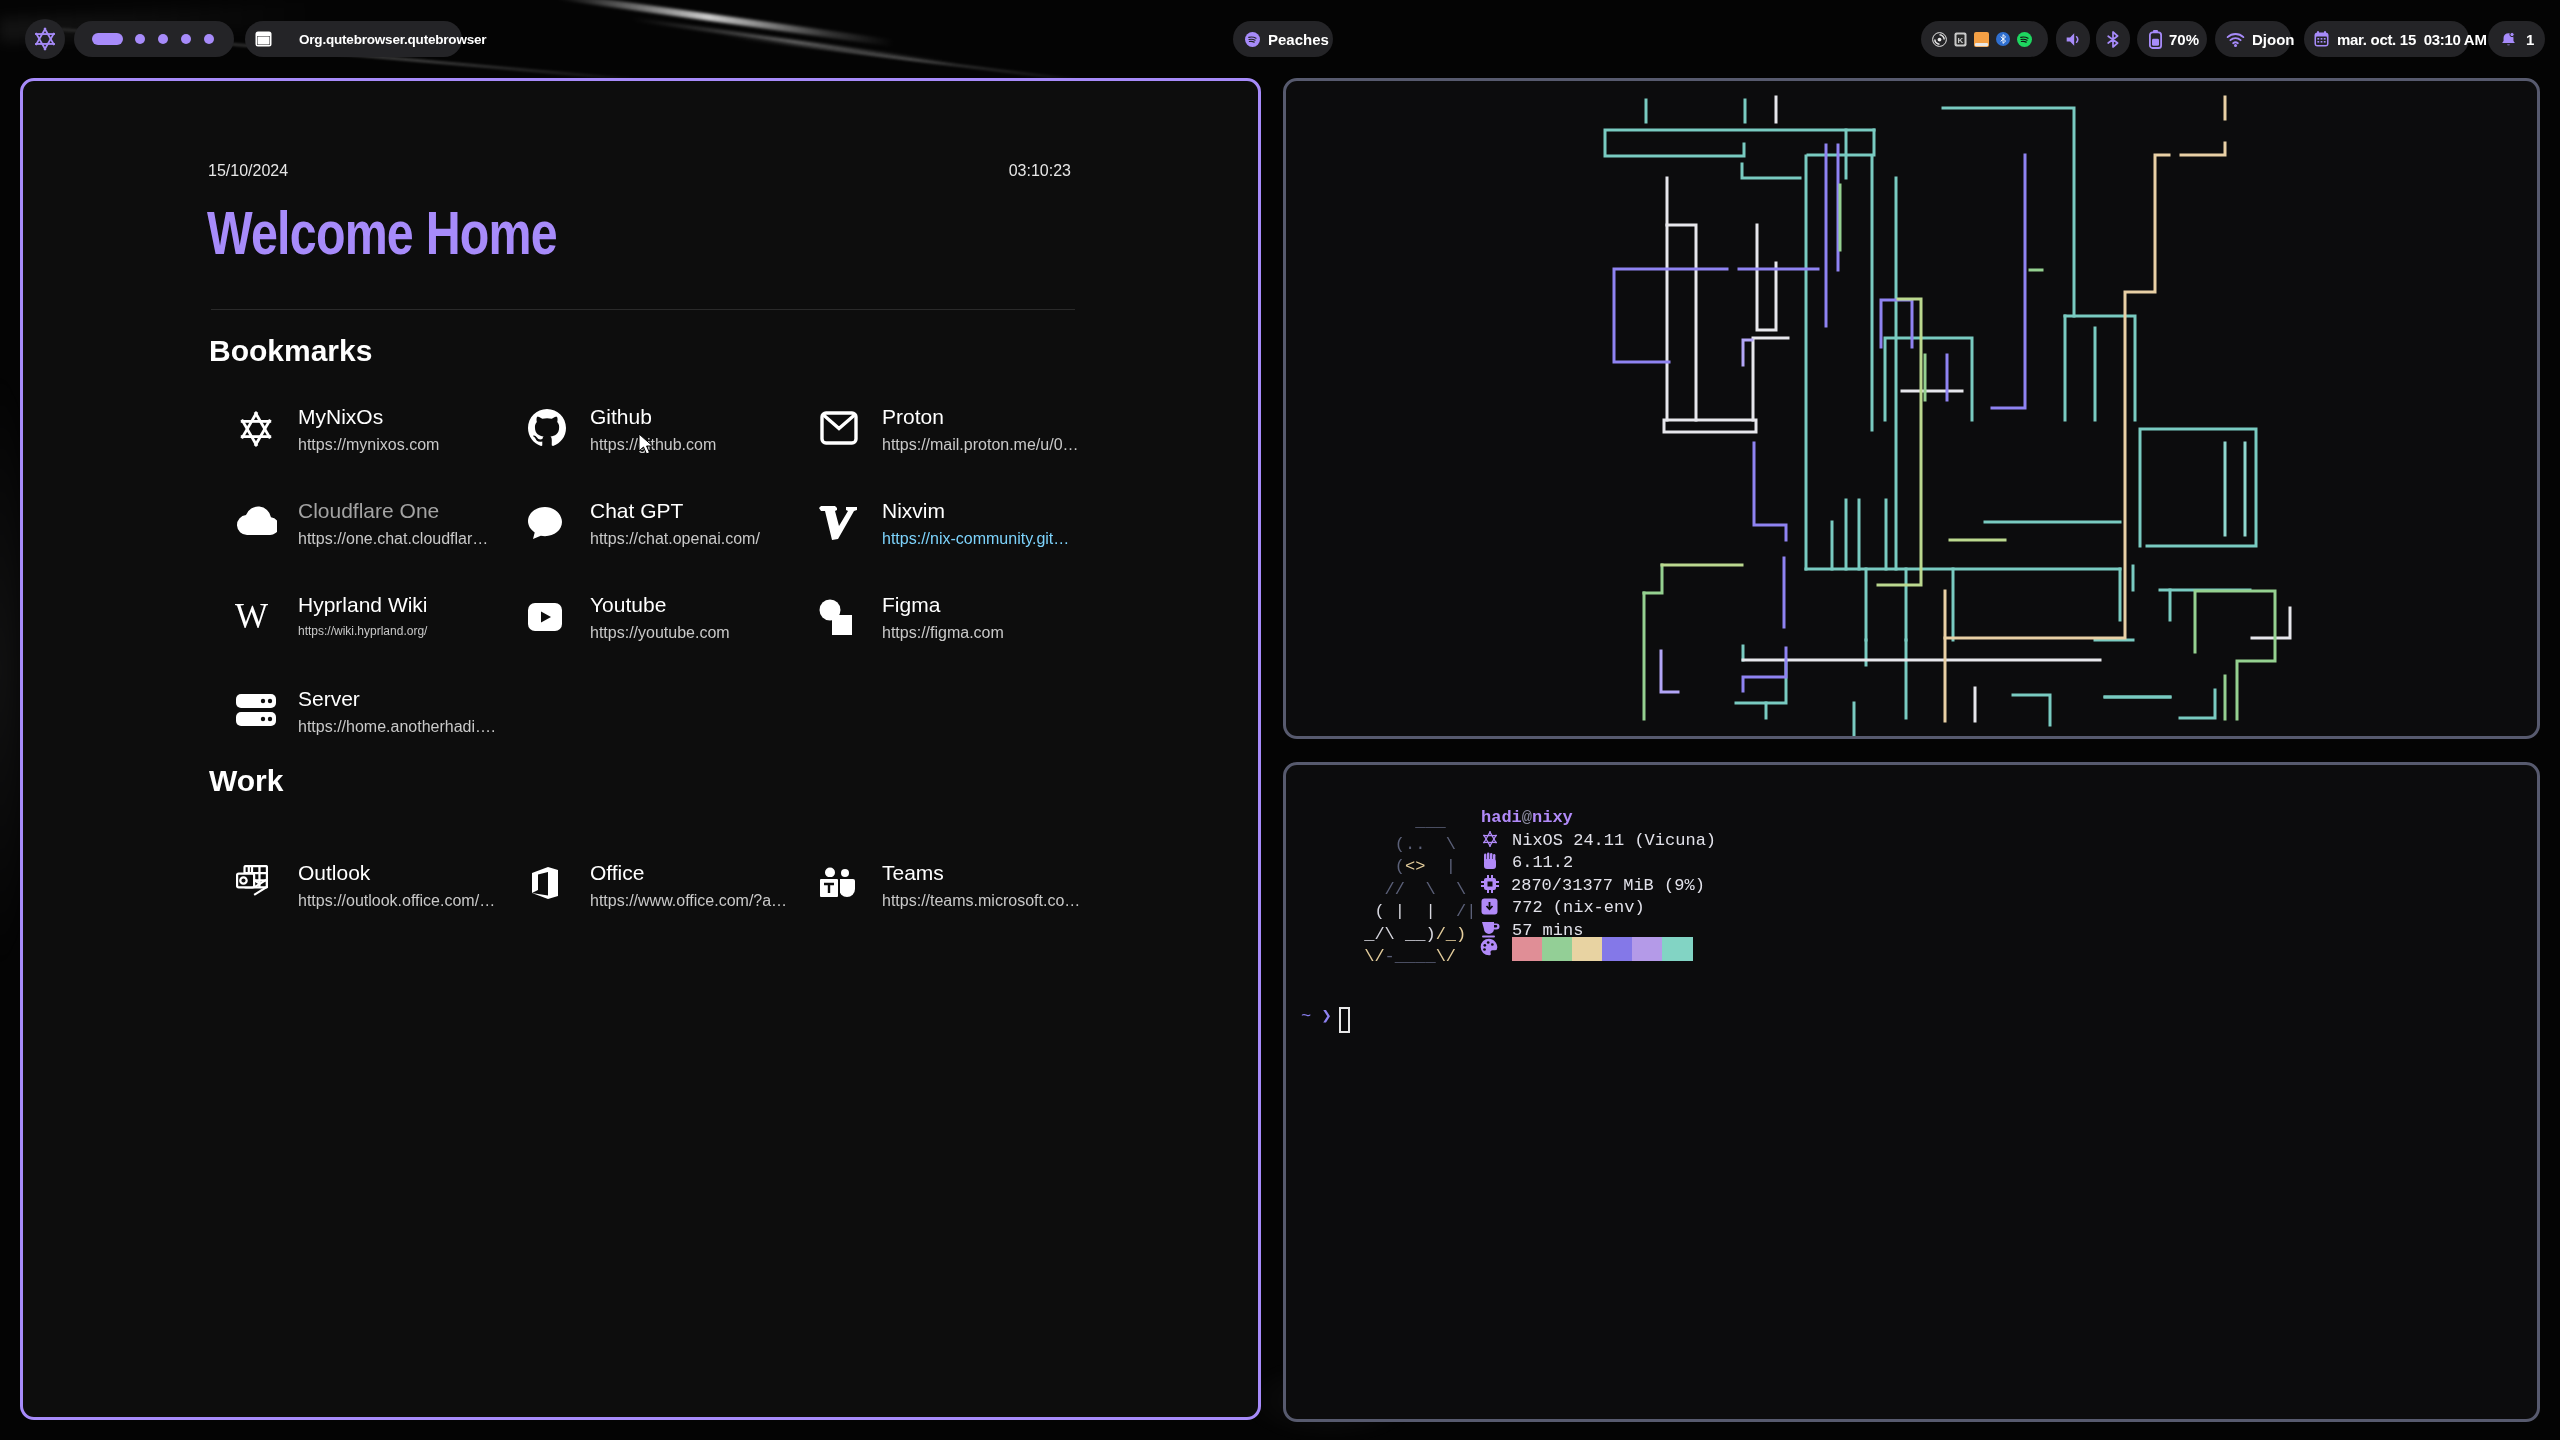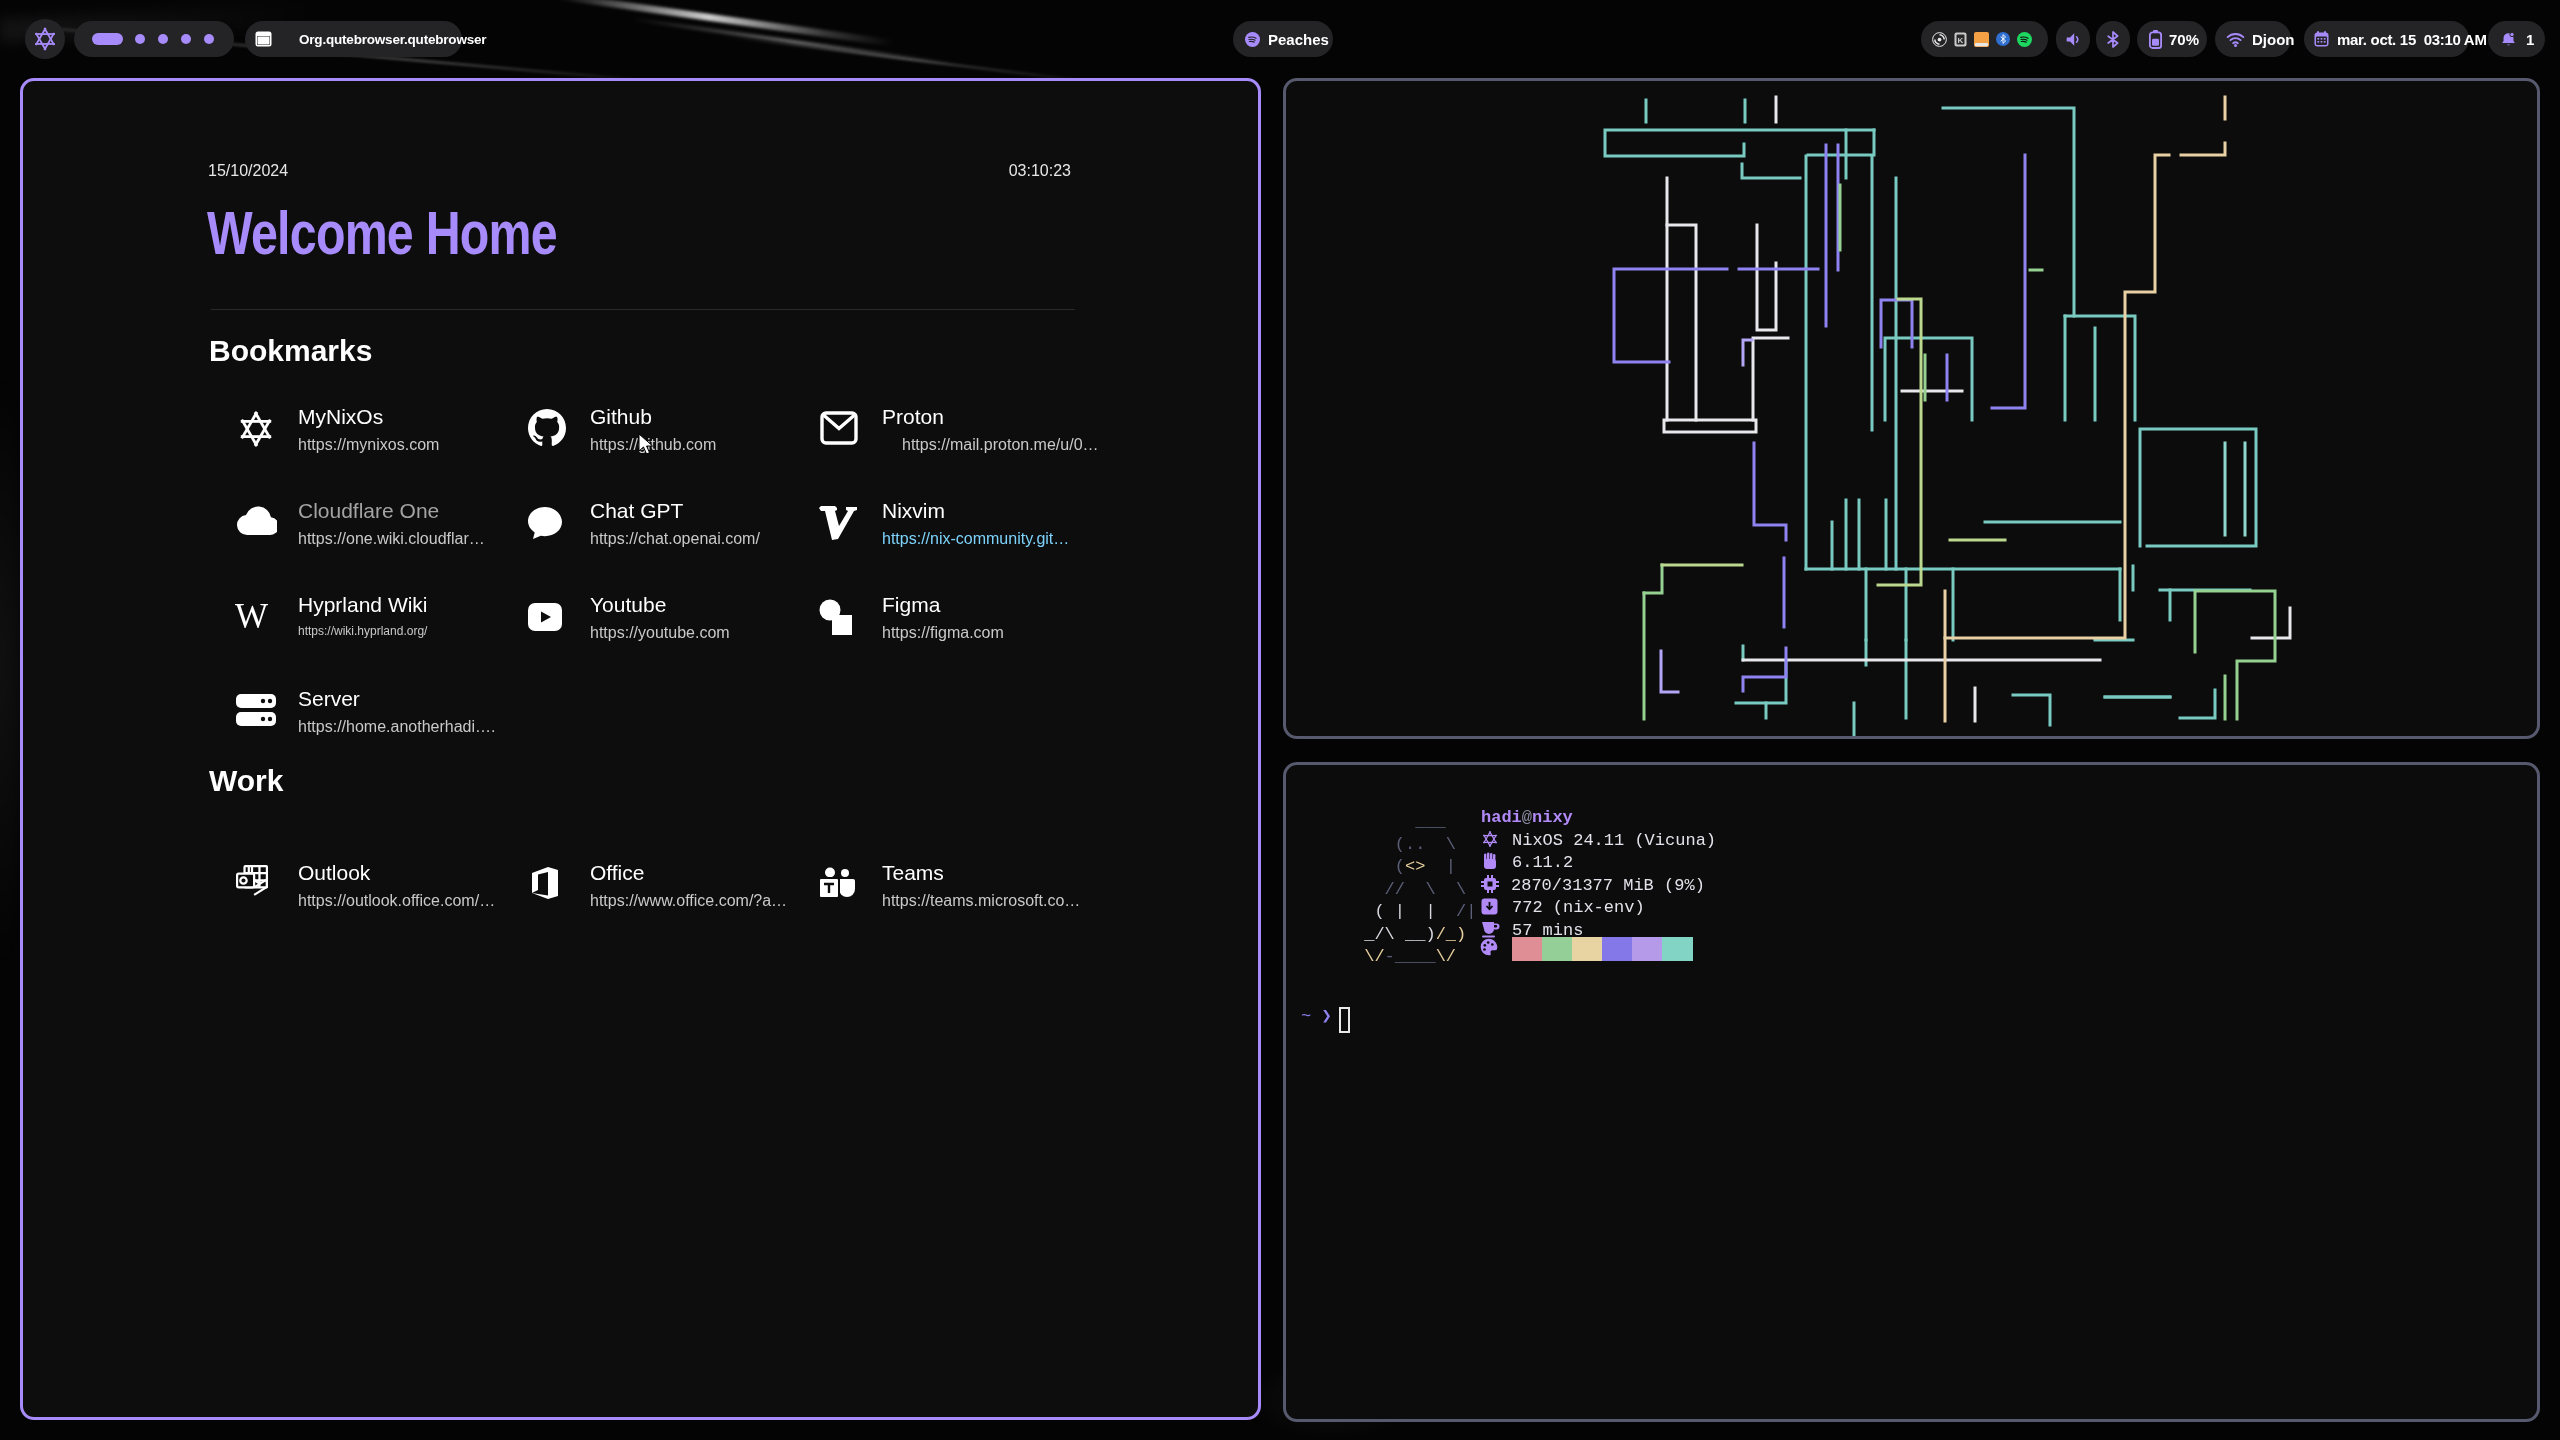--- a/index.html
+++ b/index.html
@@ -208,29 +208,29 @@
   <div class="abs" style="left:614px;top:352px;"><svg width="22" height="24" viewBox="0 0 22 24">
         <path d="M2 1 L2 18 L6.5 14 L9.5 21 L12.5 19.6 L9.6 13 L15.6 13 Z" fill="#fff" stroke="#000" stroke-width="1"></path>
       </svg></div>
 
   <div class="abs" style="left:797px;top:330px;"><svg width="38" height="34" viewBox="0 0 38 34">
         <rect x="2" y="2" width="34" height="30" rx="4" fill="none" stroke="#fff" stroke-width="3.4"></rect>
         <path d="M3.5 4 L19 17.5 L34.5 4" fill="none" stroke="#fff" stroke-width="3.4"></path>
       </svg></div>
   <div class="abs" style="left:859px;top:324px;">
       <div style="font-size:21px;color:#fff;">Proton</div>
-      <div style="font-size:16px;color:#c9c9c9;margin-top:7px;margin-left:20px;">https://mail.proton.me/u/0…</div>
+      <div style="font-size:16px;color:#c9c9c9;margin-top:7px;">https://mail.proton.me/u/0…</div>
     </div>
 
   <div class="abs" style="left:210px;top:424px;"><svg width="44" height="32" viewBox="0 0 44 32">
         <path d="M14 30 a10 10 0 0 1 -1-19.95 A13 13 0 0 1 38 12.3 A8.5 8.5 0 0 1 36 30 Z" fill="#fff"></path>
       </svg></div>
   <div class="abs" style="left:275px;top:418px;">
       <div style="font-size:21px;color:#a3a3a3;">Cloudflare One</div>
-      <div style="font-size:16px;color:#c9c9c9;margin-top:7px;">https://one.wiki.cloudflar…</div>
+      <div style="font-size:16px;color:#c9c9c9;margin-top:7px;">https://one.chat.cloudflar…</div>
     </div>
 
   <div class="abs" style="left:503px;top:424px;"><svg width="38" height="36" viewBox="0 0 38 36">
         <path d="M19 2 C9.6 2 2 8.3 2 16.1 c0 4.6 2.6 8.7 6.7 11.3 L7 34 l7.8-3.2 c1.4 .3 2.8 .4 4.2 .4 9.4 0 17-6.3 17-14.1 S28.4 2 19 2z" fill="#fff"></path>
       </svg></div>
   <div class="abs" style="left:567px;top:418px;">
       <div style="font-size:21px;color:#fff;">Chat GPT</div>
       <div style="font-size:16px;color:#c9c9c9;margin-top:7px;">https://chat.openai.com/</div>
     </div>
 

